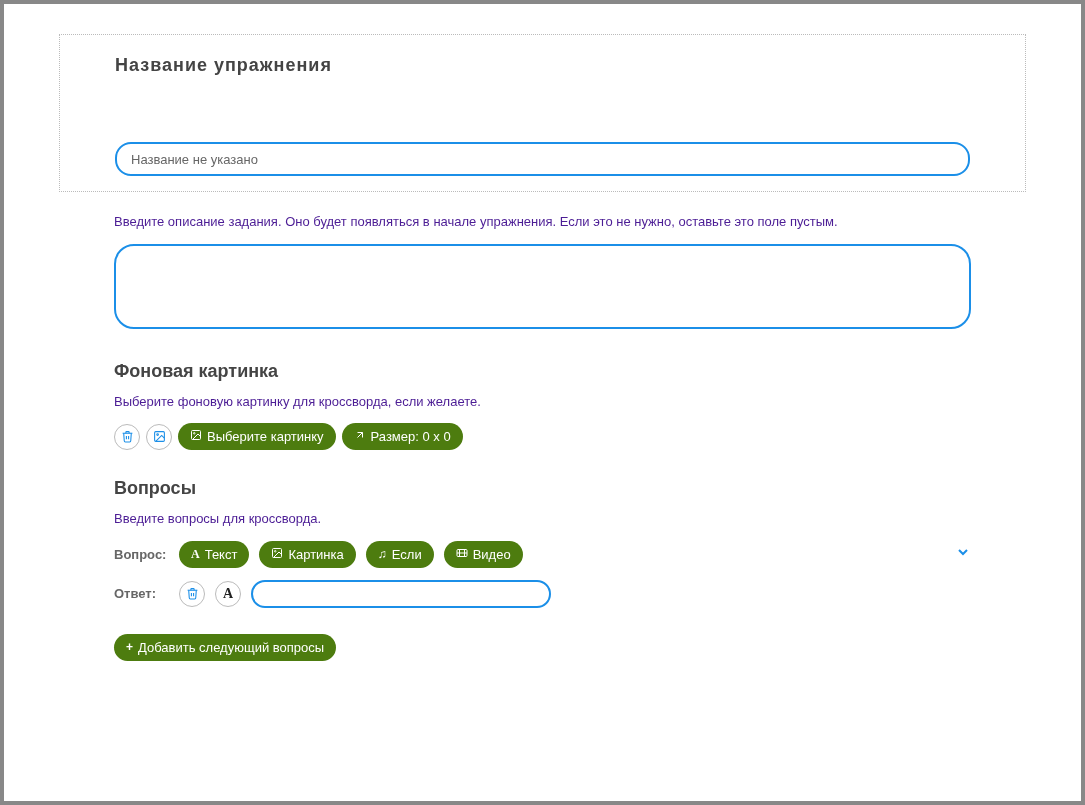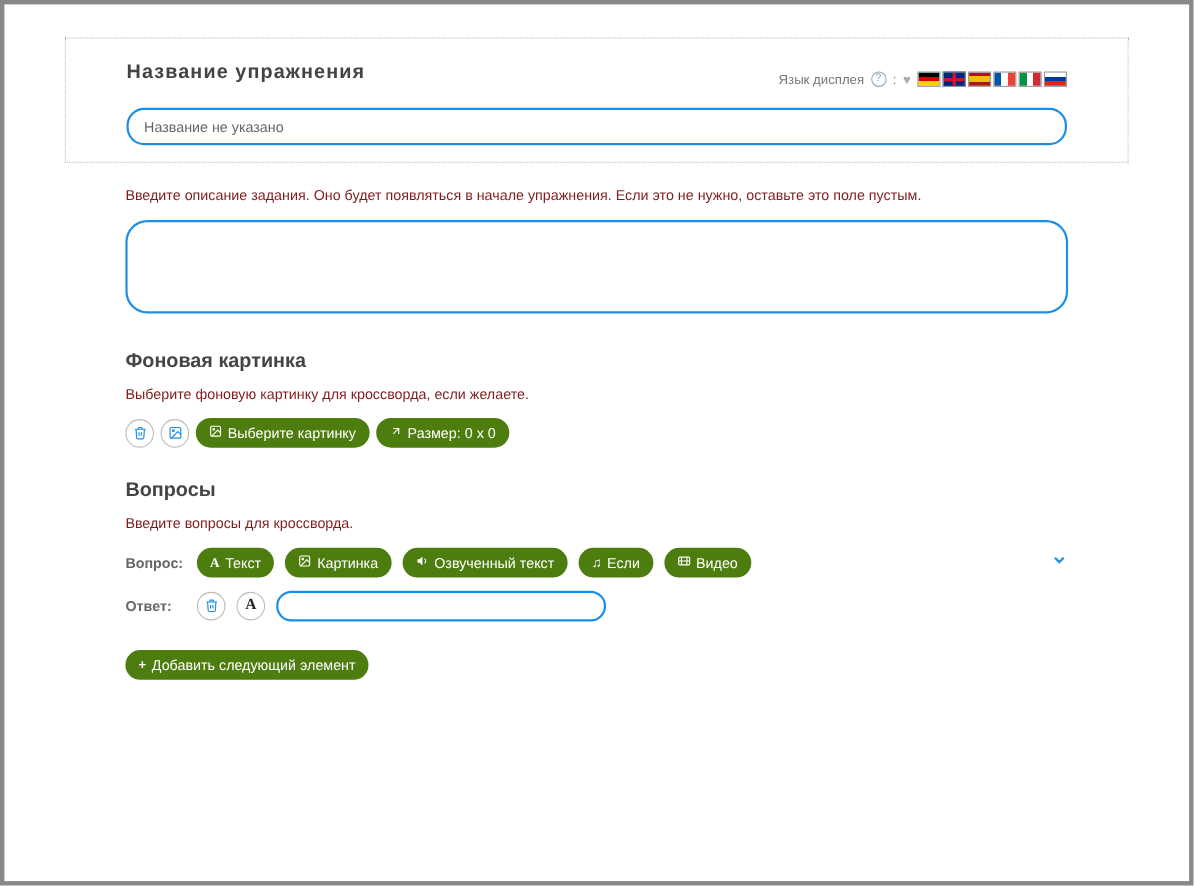--- a/index.html
+++ b/index.html
@@ -57,23 +57,23 @@
   .flag-en { background:#00247d; position:relative; overflow:hidden; }
   .flag-en::before, .flag-en::after { content:""; position:absolute; background:#cf142b; }
   .flag-en::before { left:0; right:0; top:5px; height:3px; }
   .flag-en::after { top:0; bottom:0; left:8px; width:3px; }
   .flag-es { background: linear-gradient(#aa151b 25%, #f1bf00 25% 75%, #aa151b 75%); }
   .flag-fr { background: linear-gradient(90deg,#0055a4 33%, #fff 33% 66%, #ef4135 66%); }
   .flag-it { background: linear-gradient(90deg,#009246 33%, #fff 33% 66%, #ce2b37 66%); }
   .flag-ru { background: linear-gradient(#fff 33%, #0039a6 33% 66%, #d52b1e 66%); }
   .title-input {
     width:100%; height:34px; border:2px solid #1b8fe8; border-radius:16px;
-    padding:0 14px; font-size:13px; color:#666; outline:none;
-  }
-  .sub-text { color:#7f1d1d; font-size:13px; margin-bottom:12px; line-height:1.5; }
+    padding:0 14px; font-size:13px; color:#666; outline:none;margin-top:44px;
+  }
+  .sub-text { color:#4c1d95; font-size:13px; margin-bottom:12px; line-height:1.5; }
   .desc-box {
     width:100%; height:85px; border:2px solid #1b8fe8; border-radius:20px;
     padding:10px 14px; resize:none; outline:none;
   }
   .section { margin-top: 28px; }
   .sub-heading { color:#444; font-size:18px; font-weight:bold; margin-bottom:10px; }
   .btn-row { display:flex; align-items:center; gap:6px; flex-wrap:wrap; }
   .icon-btn {
     width:26px; height:26px; border-radius:50%; background:#fff; border:1px solid #bbb;
     display:inline-flex; align-items:center; justify-content:center; color:#1b8fe8;
@@ -101,34 +101,20 @@
   .add-btn { margin-top:26px; }
 </style>
 </head>
 <body>
 
 <div class="window">
 
   <div class="dotted-box">
     <div class="title-row">
       <div class="section-heading">Название упражнения</div>
-      <div class="lang-area">
-        <span>Язык дисплея</span>
-        <span class="help-icon">?</span>
-        <span>:</span>
-        <span class="heart-icon">♥</span>
-        <div class="flags">
-          <span class="flag flag-de"></span>
-          <span class="flag flag-en"></span>
-          <span class="flag flag-es"></span>
-          <span class="flag flag-fr"></span>
-          <span class="flag flag-it"></span>
-          <span class="flag flag-ru"></span>
-        </div>
-      </div>
     </div>
     <input type="text" class="title-input" value="Название не указано" style="">
   </div>
 
   <div class="inner">
 
     
     <div class="sub-text">Введите описание задания. Оно будет появляться в начале упражнения. Если это не нужно, оставьте это поле пустым.</div>
     <textarea class="desc-box" value="" style=""></textarea>
 
@@ -188,29 +174,20 @@
           <span class="ic">
             <svg width="12" height="12" viewBox="0 0 24 24" fill="none" stroke="#fff" stroke-width="2">
                 <rect x="3" y="3" width="18" height="18" rx="2"></rect>
                 <circle cx="8.5" cy="8.5" r="1.5"></circle>
                 <path d="M21 15l-5-5L5 21"></path>
               </svg>
           </span>
           <span>Картинка</span>
         </button>
         <button class="pill-btn">
-          <span class="ic">
-            <svg width="12" height="12" viewBox="0 0 24 24" fill="#fff">
-                <path d="M3 9v6h4l5 5V4L7 9H3z"></path>
-                <path d="M16 8a5 5 0 0 1 0 8" fill="none" stroke="#fff" stroke-width="2"></path>
-              </svg>
-          </span>
-          <span>Озвученный текст</span>
-        </button>
-        <button class="pill-btn">
           <span class="ic">♫</span>
           <span>Если</span>
         </button>
         <button class="pill-btn">
           <span class="ic">
             <svg width="12" height="12" viewBox="0 0 24 24" fill="none" stroke="#fff" stroke-width="2">
                 <rect x="2" y="5" width="20" height="14" rx="2"></rect>
                 <path d="M7 5v14M17 5v14M2 12h20"></path>
               </svg>
           </span>
@@ -232,18 +209,18 @@
               <path d="M10 11v6M14 11v6"></path>
               <path d="M9 6V4a1 1 0 0 1 1-1h4a1 1 0 0 1 1 1v2"></path>
             </svg>
         </span>
         <span class="a-circle">A</span>
         <input type="text" class="answer-input" value="" style="">
       </div>
 
       <button class="pill-btn add-btn">
         <span class="ic" style="font-weight:bold;">+</span>
-        <span>Добавить следующий элемент</span>
+        <span>Добавить следующий вопросы</span>
       </button>
     </div>
 
   </div>
 </div>
 
 </body></html>

